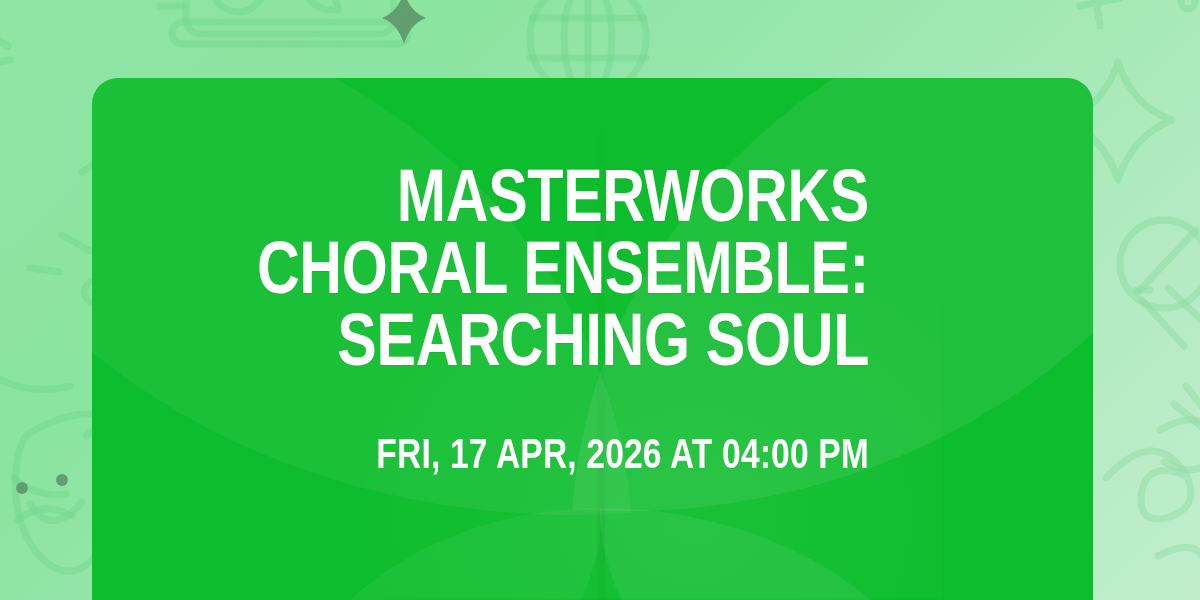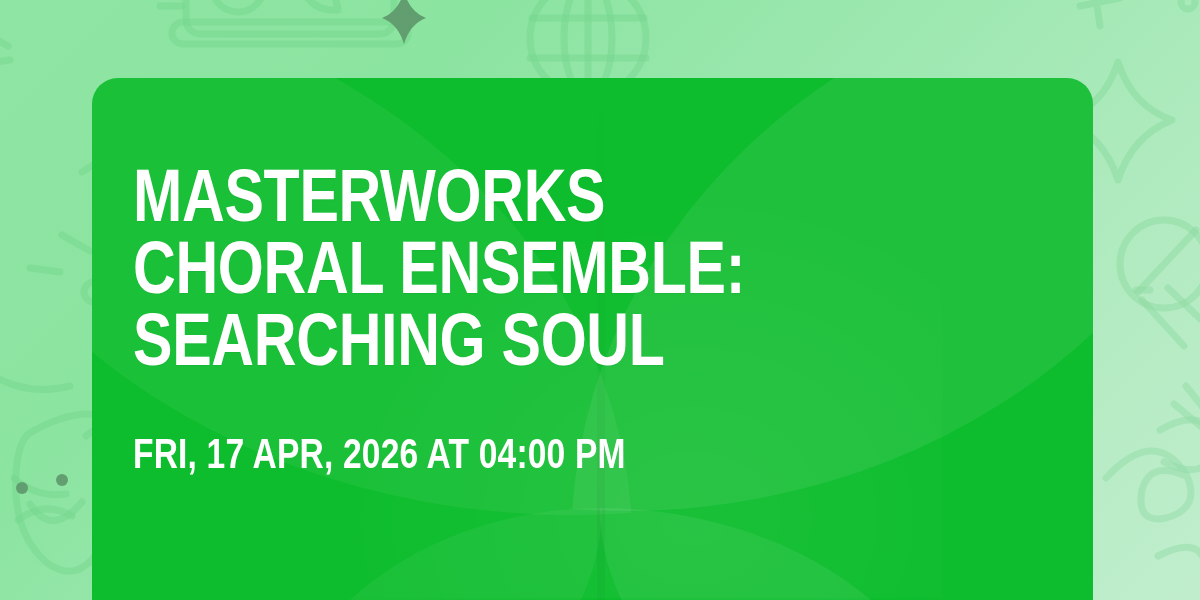--- a/index.html
+++ b/index.html
@@ -22,20 +22,21 @@
     width: 1200px;
     height: 600px;
     overflow: hidden;
     background:
       linear-gradient(135deg,
         #8fe5a3 0%,
         #8ce4a1 28%,
         #9fe8b2 55%,
         #b4ebc2 80%,
         #c0eecd 100%);
+    text-align: right;
   }
 
   
   #wallpaper {
     position: absolute;
     inset: 0;
     opacity: 0.30;
     pointer-events: none;
   }
   #wallpaper svg { display: block; width: 1200px; height: 600px; }

